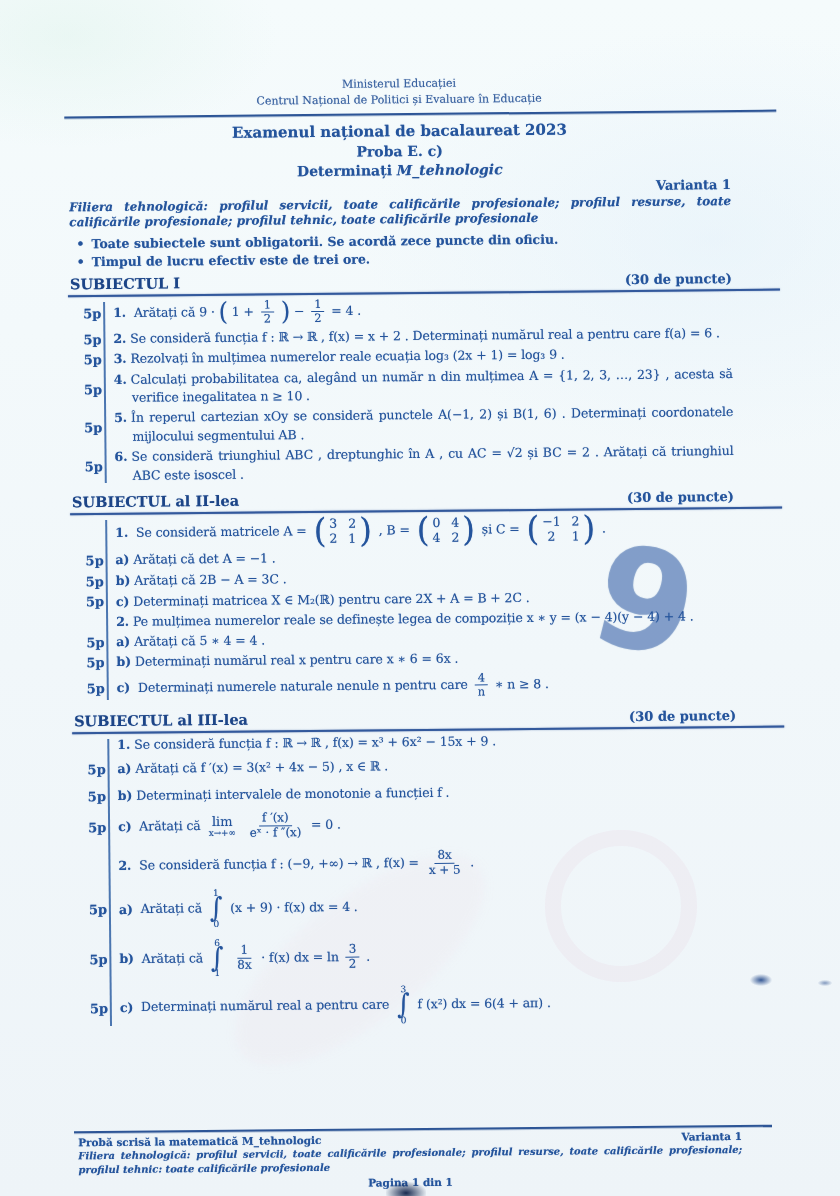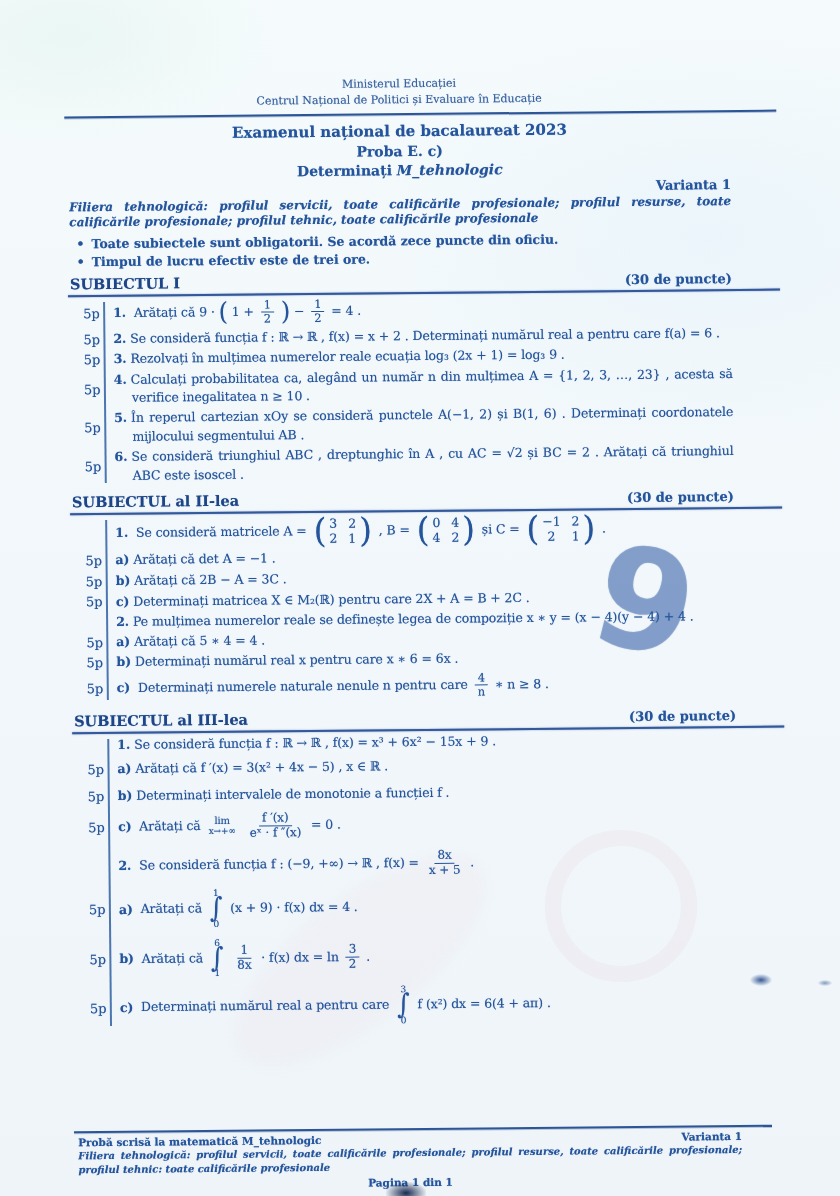--- a/index.html
+++ b/index.html
@@ -39,21 +39,21 @@
   .sechead{display:flex;justify-content:space-between;align-items:baseline;}
   .sectitle{font-size:14.5px;font-weight:bold;color:#1d4587;}
   .secpts{font-size:13px;font-weight:bold;}
   .secrule{height:2px;background:#33599c;box-shadow:0 0 1.5px rgba(51,89,156,.7);
            margin:3px -48px 2px -2px;}
   .sb{position:relative;}
   .sb::before{content:"";position:absolute;left:33px;top:2px;bottom:2px;width:1.7px;
               background:#2e5fa3;opacity:.85;}
   .row{display:flex;align-items:center;margin:3px 0;font-size:12.5px;line-height:1.35;}
   .sc{flex:0 0 33px;width:33px;box-sizing:border-box;padding-left:13px;
-      font-weight:normal;font-size:13px;align-self:center;}
+      font-weight:bold;font-size:13px;align-self:center;}
   .cell{flex:1;padding-left:10px;letter-spacing:-.1px;}
   .tag{font-weight:bold;margin-right:4px;}
   .jl{display:block;text-align:justify;text-align-last:justify;}
   .l2{display:block;margin-left:18px;margin-top:2px;text-align:left;}
 
   .fr{display:inline-flex;flex-direction:column;align-items:center;vertical-align:middle;
       line-height:1.15;font-size:11.5px;margin:0 3px;}
   .fn{border-bottom:1px solid currentColor;padding:0 3px;}
   .fd{padding:0 3px;}
   .gp{font-size:24px;font-weight:300;vertical-align:middle;line-height:.9;display:inline-block;
@@ -61,21 +61,21 @@
   .mat{display:inline-flex;align-items:center;vertical-align:middle;margin:0 3px;}
   .bp{font-size:33px;font-weight:200;line-height:.85;transform:scaleY(1.02);}
   .mg{display:inline-grid;grid-template-columns:auto auto;column-gap:11px;row-gap:0;
       text-align:center;font-size:12.5px;line-height:1.25;padding:0 3px;}
   .int{display:inline-flex;flex-direction:column;align-items:center;vertical-align:middle;
        line-height:.9;margin:0 4px;}
   .isym{font-size:24px;transform:scaleY(1.15);}
   .ilim{font-size:9px;line-height:1;}
   .lm{display:inline-flex;flex-direction:column;align-items:center;vertical-align:middle;
       margin:0 4px;line-height:1;}
-  .lmt{font-size:10px;}
+  .lmt{font-size:13px;}
   .lms{font-size:9px;margin-top:1px;}
 
   .footer{position:absolute;left:72px;right:104px;top:1128px;}
   .frule{height:2px;background:#2d5596;box-shadow:0 1px 0 rgba(45,85,150,.3);
          margin:0 -30px 3px -4px;}
   .fl1{display:flex;justify-content:space-between;font-size:10.5px;font-weight:bold;}
   .ffil{font-size:10px;font-weight:bold;font-style:italic;line-height:1.35;margin-top:1px;
         text-align:justify;}
   .fpage{text-align:center;font-size:10.5px;font-weight:bold;margin-top:3px;}
 

